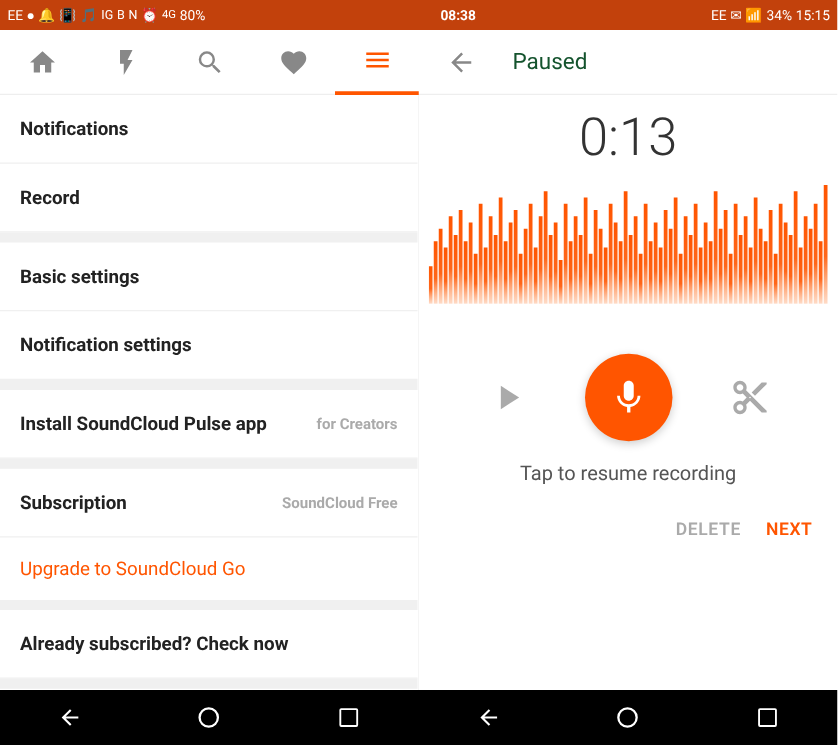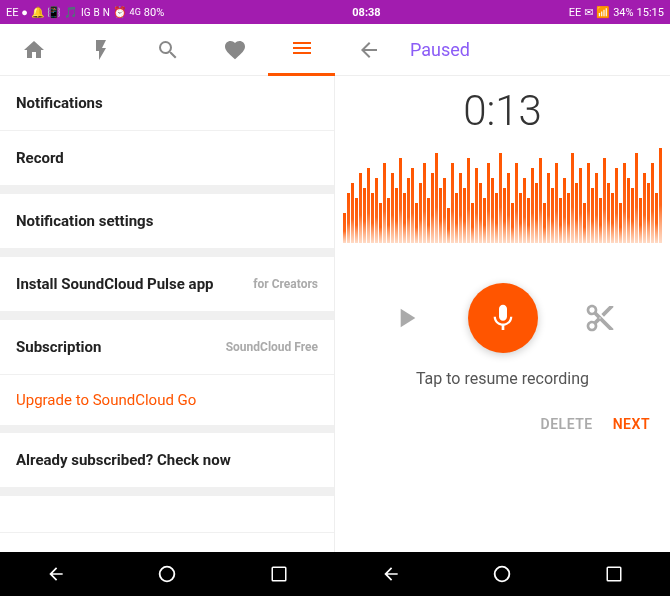--- a/index.html
+++ b/index.html
@@ -1,20 +1,20 @@
 <!DOCTYPE html>
 <html><head>
   <meta charset="utf-8">
   <style>
     * { margin: 0; padding: 0; box-sizing: border-box; }
     body { width: 670px; height: 596px; font-family: 'Roboto', Arial, sans-serif; background: #fff; overflow: hidden; position: relative; }
 
     
     .status-bar {
-      width: 100%; height: 24px; background: #a21caf;
+      width: 100%; height: 24px; background: #c2410c;
       display: flex; align-items: center; justify-content: space-between;
       padding: 0 6px; color: #fff; font-size: 11px;
     }
     .status-left { display: flex; align-items: center; gap: 3px; }
     .status-right { display: flex; align-items: center; gap: 3px; }
 
     
     .top-nav {
       width: 100%; height: 52px; background: #fff;
       display: flex; align-items: center;
@@ -149,34 +149,37 @@
     <svg width="24" height="24" viewBox="0 0 24 24" fill="#ff5500">
         <path d="M3 18h18v-2H3v2zm0-5h18v-2H3v2zm0-7v2h18V6H3z"></path>
       </svg>
   </div>
   <div class="nav-icon">
     <svg width="24" height="24" viewBox="0 0 24 24" fill="#888">
         <path d="M20 11H7.83l5.59-5.59L12 4l-8 8 8 8 1.41-1.41L7.83 13H20v-2z"></path>
       </svg>
   </div>
   <div style="flex:1; display:flex; align-items:center; padding-left:8px;">
-    <span style="font-size:18px; color:#8b5cf6;">Paused</span>
+    <span style="font-size:18px; color:#14532d;">Paused</span>
   </div>
 </div>
 
 <div class="main-layout">
 
   <div class="sidebar">
     <div class="sidebar-item">
       <span>Notifications</span>
     </div>
     <div class="sidebar-item">
       <span>Record</span>
     </div>
     <div class="sidebar-divider"></div>
+    <div class="sidebar-item">
+      <span>Basic settings</span>
+    </div>
     <div class="sidebar-item">
       <span>Notification settings</span>
     </div>
     <div class="sidebar-divider"></div>
     <div class="sidebar-item with-sub">
       <span>Install SoundCloud Pulse app</span>
       <span class="sidebar-sub">for Creators</span>
     </div>
     <div class="sidebar-divider"></div>
     <div class="sidebar-item with-sub">

